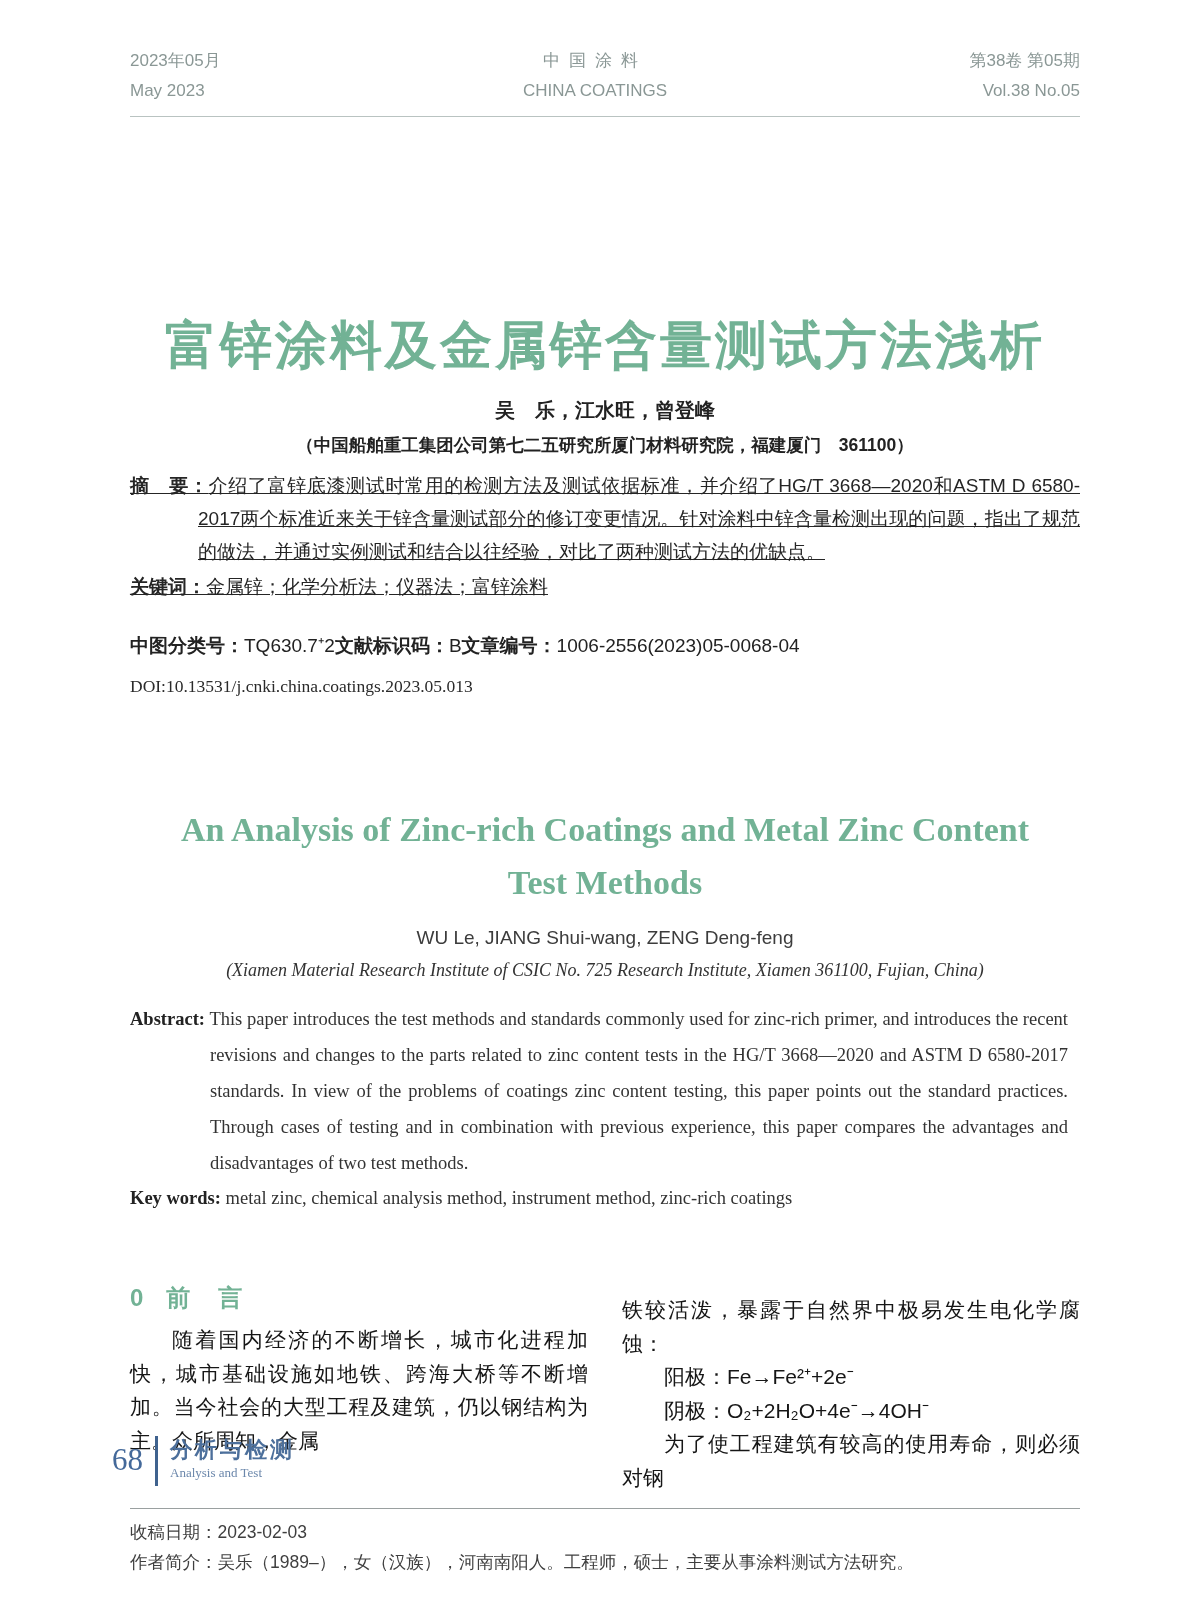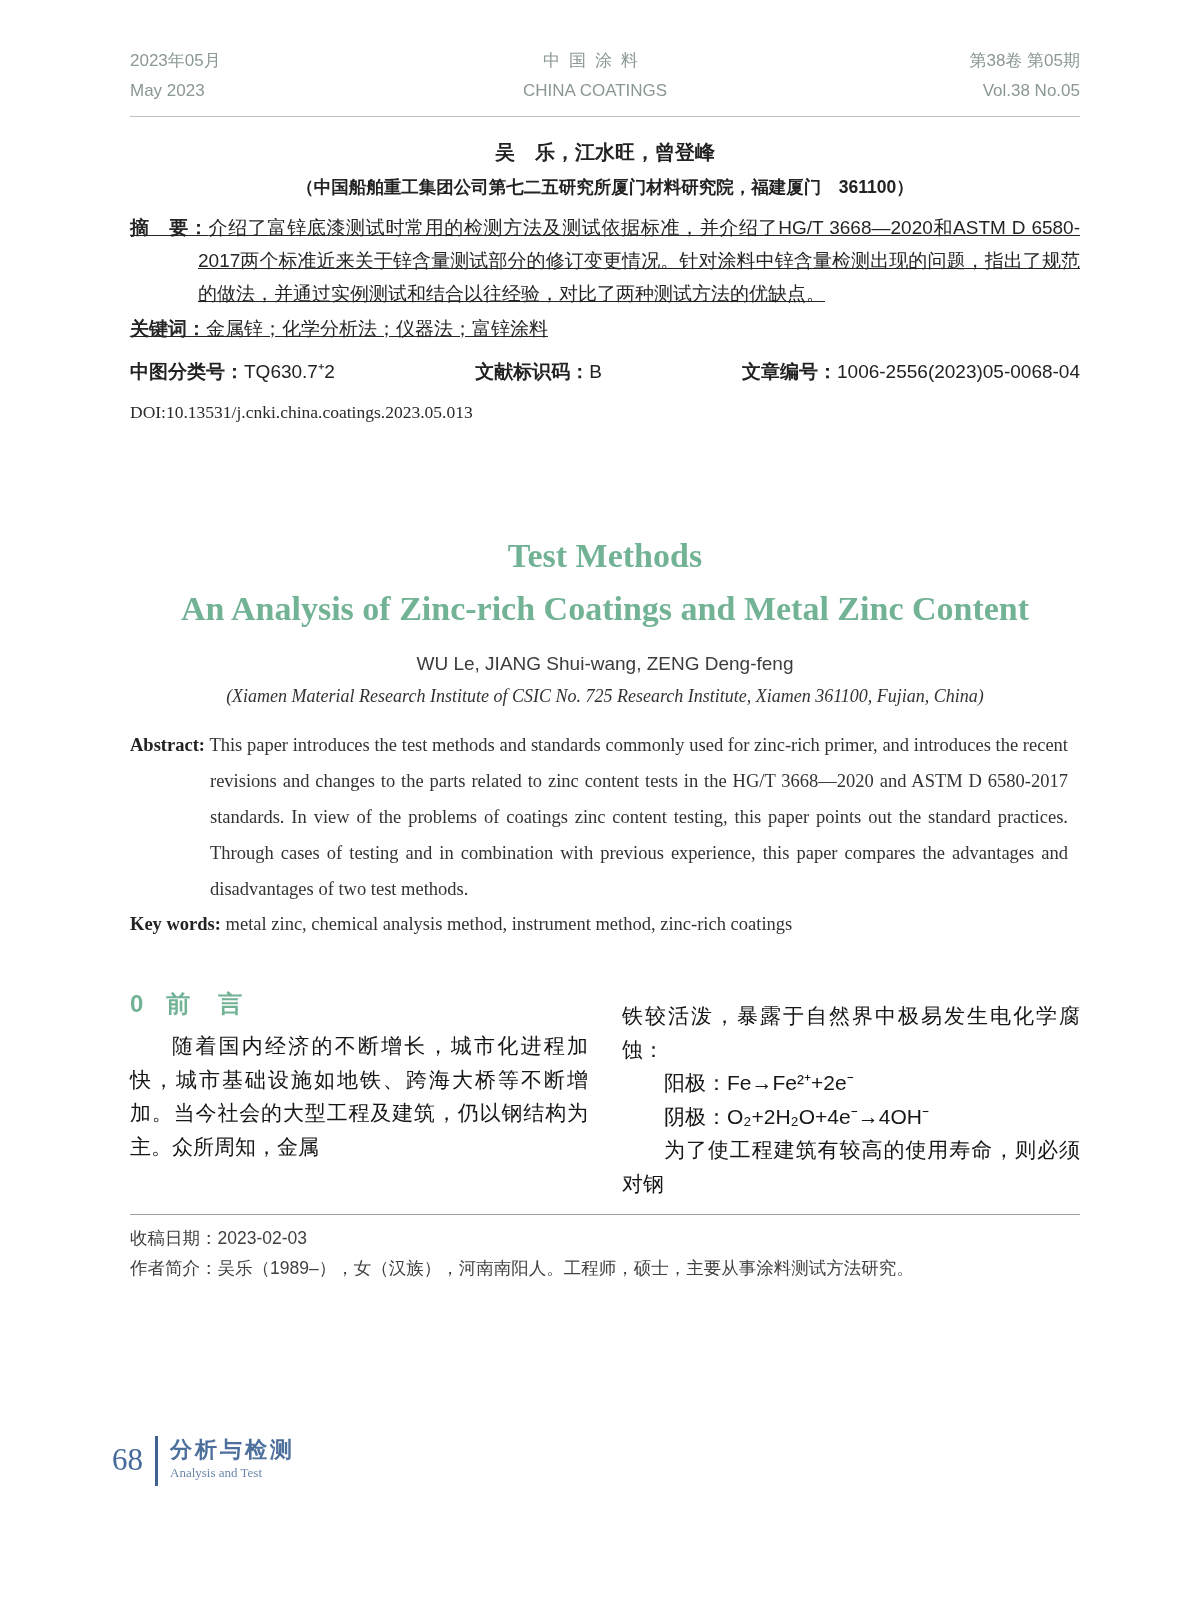--- a/index.html
+++ b/index.html
@@ -44,22 +44,22 @@
     font-size:19px;line-height:33px;
     text-align:justify;
     padding-left:68px;text-indent:-68px;
     color:#252525;
     text-decoration:underline;
   }
   .hang-cn .lbl{font-weight:bold;}
   .keywords-cn{margin-top:2px;}
 
   .meta-row{
-    display:flex;justify-content:space-between;
-    margin-top:12px;
+    display:flex;
+    margin-top:28px;
     font-size:19px;line-height:30px;color:#222;
   }
   .meta-row .lbl{font-weight:bold;}
   .doi-line{
     margin-top:12px;
     font-family:"Liberation Serif",serif;
     font-size:17.5px;color:#2a2a2a;line-height:26px;
   }
 
   
@@ -82,21 +82,21 @@
     font-size:18.5px;line-height:36px;
     text-align:justify;color:#333;
     padding-left:80px;text-indent:-80px;
   }
   .hang-en .lbl{font-weight:bold;font-family:"Liberation Serif",serif;color:#222;}
   .keywords-en{margin-top:2px;line-height:30px;}
 
   
   .section-area{
     display:flex;gap:34px;
-    margin-top:50px;
+    margin-top:70px;
   }
   .col{width:458px;}
   .sec-heading{
     color:#72b295;font-weight:bold;font-size:24px;line-height:30px;
     margin:0 0 10px 0;letter-spacing:1px;
   }
   .sec-heading .sec-num{margin-right:22px;}
   .sec-heading .sec-title{letter-spacing:2px;}
   .body-par{
     margin:0;
@@ -142,39 +142,40 @@
       <div class="jh-cell jh-center">
         <div class="cn">中国涂料</div>
         <div class="en">CHINA COATINGS</div>
       </div>
       <div class="jh-cell jh-right">
         <div class="cn">第38卷 第05期</div>
         <div class="en">Vol.38  No.05</div>
       </div>
     </div>
 
+    <h1 class="title-cn">富锌涂料及金属锌含量测试方法浅析</h1>
 
     <div class="authors-cn">吴　乐，江水旺，曾登峰</div>
     <div class="affil-cn">（中国船舶重工集团公司第七二五研究所厦门材料研究院，福建厦门　361100）</div>
 
     <p class="hang-cn"><span class="lbl">摘　要：</span><span>介绍了富锌底漆测试时常用的检测方法及测试依据标准，并介绍了HG/T 3668—2020和ASTM D 6580-2017两个标准近来关于锌含量测试部分的修订变更情况。针对涂料中锌含量检测出现的问题，指出了规范的做法，并通过实例测试和结合以往经验，对比了两种测试方法的优缺点。</span></p>
 
     <p class="hang-cn keywords-cn"><span class="lbl">关键词：</span><span>金属锌；化学分析法；仪器法；富锌涂料</span></p>
 
     <div class="meta-row">
       <span><span class="lbl">中图分类号：</span><span>TQ630.7⁺2</span></span>
       <span><span class="lbl">文献标识码：</span><span>B</span></span>
       <span><span class="lbl">文章编号：</span><span>1006-2556(2023)05-0068-04</span></span>
     </div>
 
     <div class="doi-line">DOI:10.13531/j.cnki.china.coatings.2023.05.013</div>
 
     <h2 class="title-en">
+      <div>An Analysis of Zinc-rich Coatings and Metal Zinc Content</div>
       <div>Test Methods</div>
-      <div>An Analysis of Zinc-rich Coatings and Metal Zinc Content</div>
     </h2>
 
     <div class="authors-en">WU Le, JIANG Shui-wang, ZENG Deng-feng</div>
     <div class="affil-en">(Xiamen Material Research Institute of CSIC No. 725 Research Institute, Xiamen 361100, Fujian, China)</div>
 
     <p class="hang-en"><span class="lbl">Abstract:</span> <span>This paper introduces the test methods and standards commonly used for zinc-rich primer, and introduces the recent revisions and changes to the parts related to zinc content tests in the HG/T 3668—2020 and ASTM D 6580-2017 standards. In view of the problems of coatings zinc content testing, this paper points out the standard practices. Through cases of testing and in combination with previous experience, this paper compares the advantages and disadvantages of two test methods.</span></p>
 
     <p class="hang-en keywords-en"><span class="lbl">Key words:</span> <span>metal zinc, chemical analysis method, instrument method, zinc-rich coatings</span></p>
 
     <div class="section-area">

